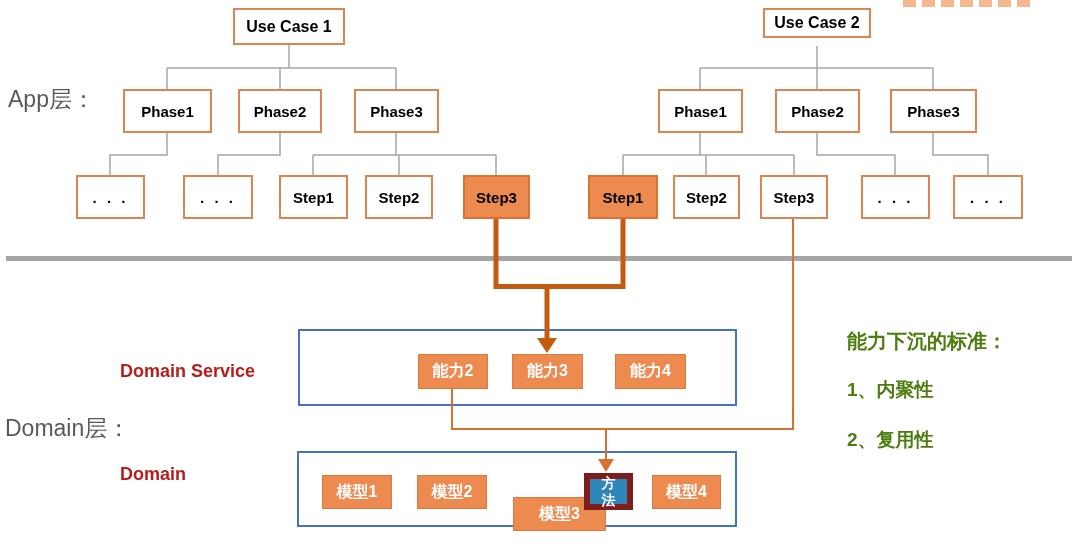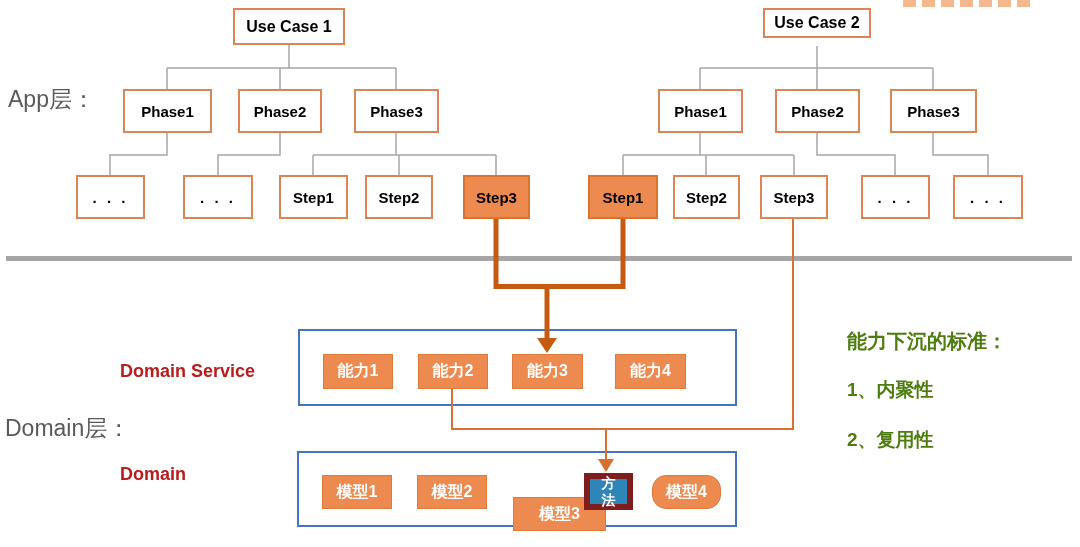--- a/index.html
+++ b/index.html
@@ -73,32 +73,31 @@
   <div class="tn" style="left:760px;top:175px;width:68px;height:44px;">Step3</div>
   <div class="tn dots" style="left:861px;top:175px;width:69px;height:44px;">. . .</div>
   <div class="tn dots" style="left:953px;top:175px;width:70px;height:44px;">. . .</div>
 
   <div class="cbox" style="left:298px;top:329px;width:439px;height:77px;"></div>
   <div class="cbox" style="left:297px;top:451px;width:440px;height:76px;"></div>
 
   <div class="rowlbl" style="left:120px;top:361px;width:143px;">Domain Service</div>
   <div class="rowlbl" style="left:120px;top:464px;width:140px;">Domain</div>
 
-  <div class="obox" style="left:323px;top:354px;width:70px;height:35px;">能力1</div>
   <div class="obox" style="left:418px;top:354px;width:70px;height:35px;">能力2</div>
   <div class="obox" style="left:512px;top:354px;width:71px;height:35px;">能力3</div>
   <div class="obox" style="left:615px;top:354px;width:71px;height:35px;">能力4</div>
 
   <div class="obox" style="left:322px;top:475px;width:70px;height:34px;">模型1</div>
   <div class="obox" style="left:417px;top:475px;width:70px;height:34px;">模型2</div>
   <div class="obox" style="left:513px;top:497px;width:93px;height:34px;">模型3</div>
   <div class="obox method" style="left:584px;top:473px;width:49px;height:37px;">
       <span class="wrap">方法</span>
     </div>
-  <div class="obox" style="left:652px;top:475px;width:69px;height:34px;border-radius:14px;">模型4</div>
+  <div class="obox" style="left:652px;top:475px;width:69px;height:34px;">模型4</div>
 
   <div class="crit t" style="left:847px;top:328px;">能力下沉的标准：</div>
   <div class="crit i" style="left:847px;top:377px;">1、内聚性</div>
   <div class="crit i" style="left:847px;top:427px;">2、复用性</div>
 
   <svg class="lines" width="1080" height="547" viewBox="0 0 1080 547">
 
     <g stroke="#A6A6A6" stroke-width="1.5" fill="none">
       <path d="M289 45V68 M167 68H396 M167 68V89 M280 68V89 M396 68V89
            M167 133V155H110V175 M280 133V155H218V175

